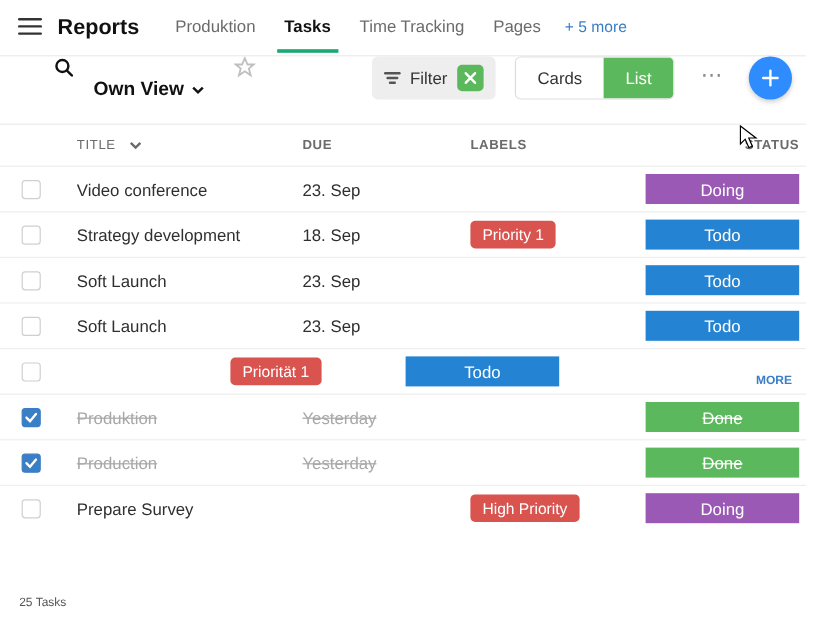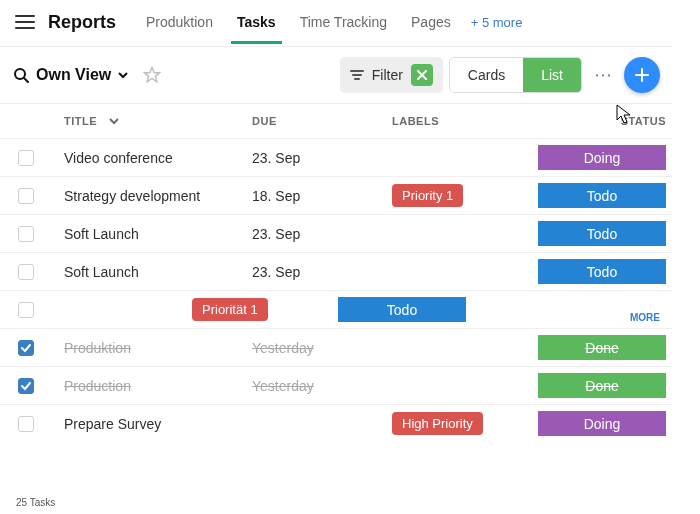--- a/index.html
+++ b/index.html
@@ -25,40 +25,40 @@
   .menu-icon { width: 26px; height: 26px; display:flex; align-items:center; justify-content:center; border-radius:4px; cursor:pointer;}
   .menu-icon svg { stroke: #333; }
   .title { font-weight: 700; font-size: 18px; margin-left: 10px; color:#111; }
   .tabs { display:flex; align-items:stretch; height:44px; margin-left: 18px; gap: 0; }
   .tab { display:flex; align-items:center; padding: 0 12px; color: var(--muted); font-size: 14px; cursor:pointer; position:relative; }
   .tab.active { color:#111; font-weight:600; }
   .tab.active::after { content:""; position:absolute; left:6px; right:6px; bottom:0; height:3px; background:#19a974; }
   .more-link { color: var(--link); font-size: 13px; padding-left:8px; display:flex; align-items:center; cursor:pointer; }
   .divider-top { height:1px; background: var(--border-light); margin-top:2px;}
   
-  .toolbar { height:56px; display:flex; align-items:center; padding: 0 12px; gap:6px; }
+  .toolbar { height:56px; display:flex; padding: 0 12px; gap:16px;margin-left:32px; }
   .search-icon { width:18px; height:18px; display:flex; align-items:center; justify-content:center; color:#111; }
   .view-name { font-weight:700; font-size:16px; color:#111; display:flex; align-items:center; gap:6px; cursor:pointer; }
   .chev { width:12px; height:12px; }
   .star { margin-left:8px; color: #bfbfbf; width:18px; height:18px; display:flex; align-items:center; cursor:pointer;}
   .spacer { flex:1; }
   .chip { display:flex; align-items:center; gap:8px; height:36px; padding:0 10px; border-radius:5px; font-size:14px; }
   .chip.filter { background:#eeeeee; color:#333; cursor:pointer; }
   .chip.filter .close { width:22px; height:22px; background: var(--green); color:#fff; border-radius:4px; display:flex; align-items:center; justify-content:center; cursor:pointer;}
   .seg { display:flex; border:1px solid var(--border); border-radius:5px; overflow:hidden; height:36px; }
   .seg .segbtn { padding:0 18px; display:flex; align-items:center; font-size:14px; cursor:pointer; }
   .seg .segbtn.cards { background:#fff; color:#333; }
   .seg .segbtn.list { background: var(--green); color:#fff; }
   .kebab { width:30px; height:30px; display:flex; align-items:center; justify-content:center; color:#8a8a8a; font-size:18px; cursor:pointer;}
   .fab { width:36px; height:36px; border-radius:50%; background: var(--fab); color:#fff; display:flex; align-items:center; justify-content:center; cursor:pointer; box-shadow: 0 2px 4px rgba(0,0,0,.2);}
   .divider-toolbar { height:1px; background: var(--border-light);}
   
   .colhead { height:34px; display:flex; align-items:center; font-size:11px; letter-spacing:.5px; color:var(--muted); }
   .col-check { width:52px; }
-  .col-title { flex:1.3; display:flex; align-items:center; gap:12px; padding-left:12px; font-weight:700;}
+  .col-title { flex:1.3; display:flex; align-items:center; gap:12px; padding-left:12px; font-weight:400;}
   .col-due   { width:140px; font-weight:600;}
   .col-labels{ width:140px; font-weight:600;}
   .col-status{ width:140px; text-align:right; padding-right:6px; position:relative; font-weight:600;}
   .more-head { position:absolute; right:4px; top:0; bottom:0; display:flex; align-items:center; font-size:10px; font-weight:700; color: var(--link); cursor:pointer;}
   
   .rows { }
   .row { height:38px; display:flex; align-items:center; border-top:1px solid #eee; }
   .cb { width:52px; display:flex; align-items:center; justify-content:center; }
   .cb .box { width:16px; height:16px; border:1px solid #cfcfcf; border-radius:3px; background:#fff; display:flex; align-items:center; justify-content:center; cursor:pointer;}
   .cb .box.checked { background:#3a7ec6; border-color:#3a7ec6; }

